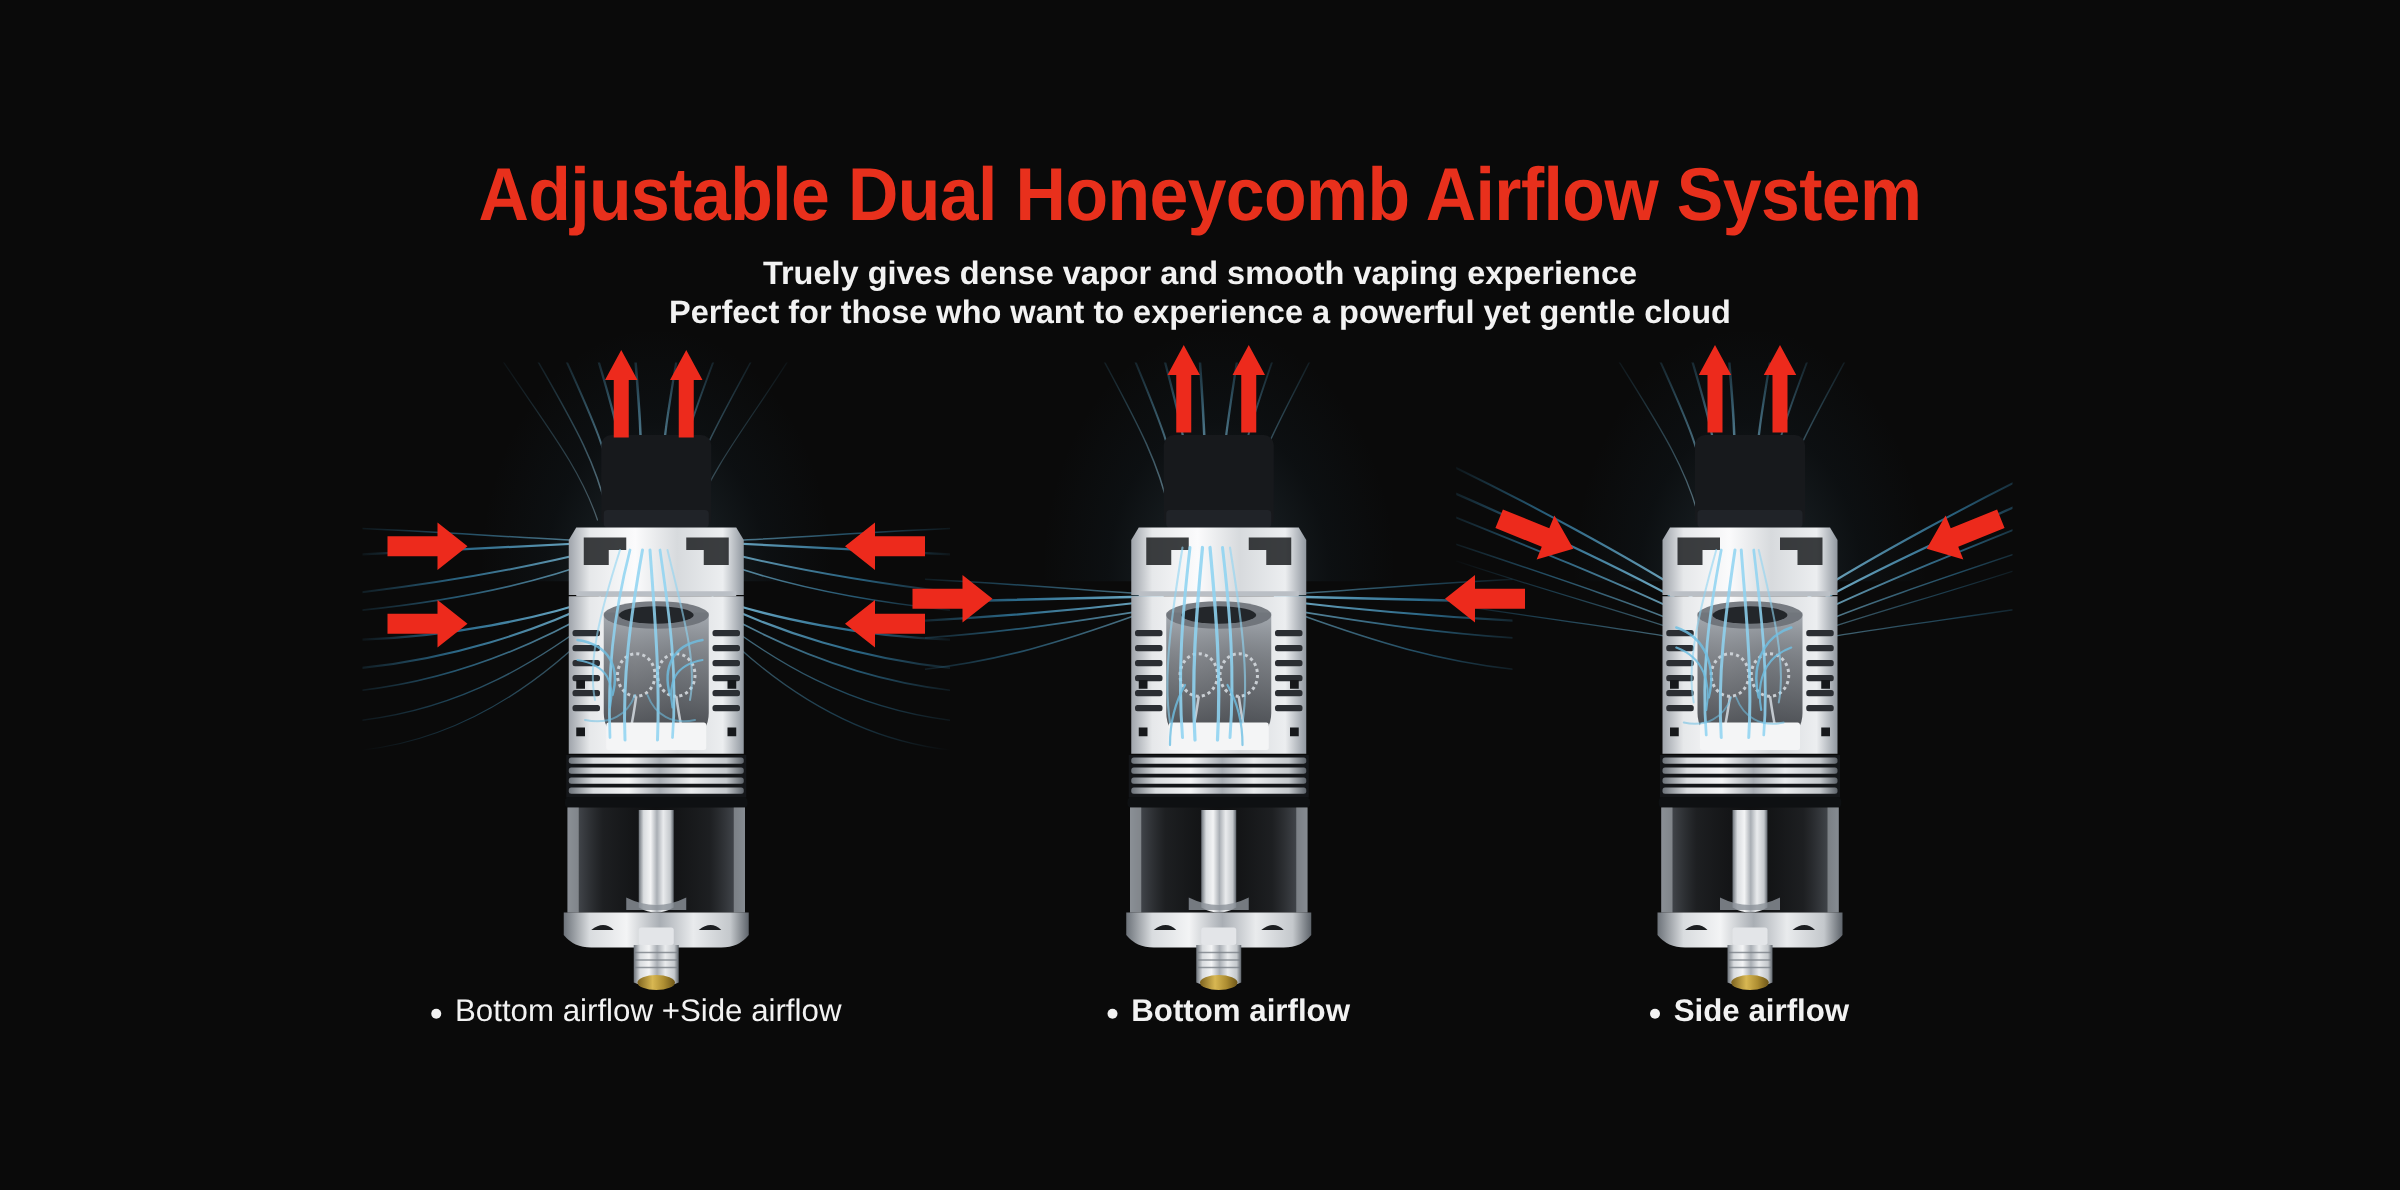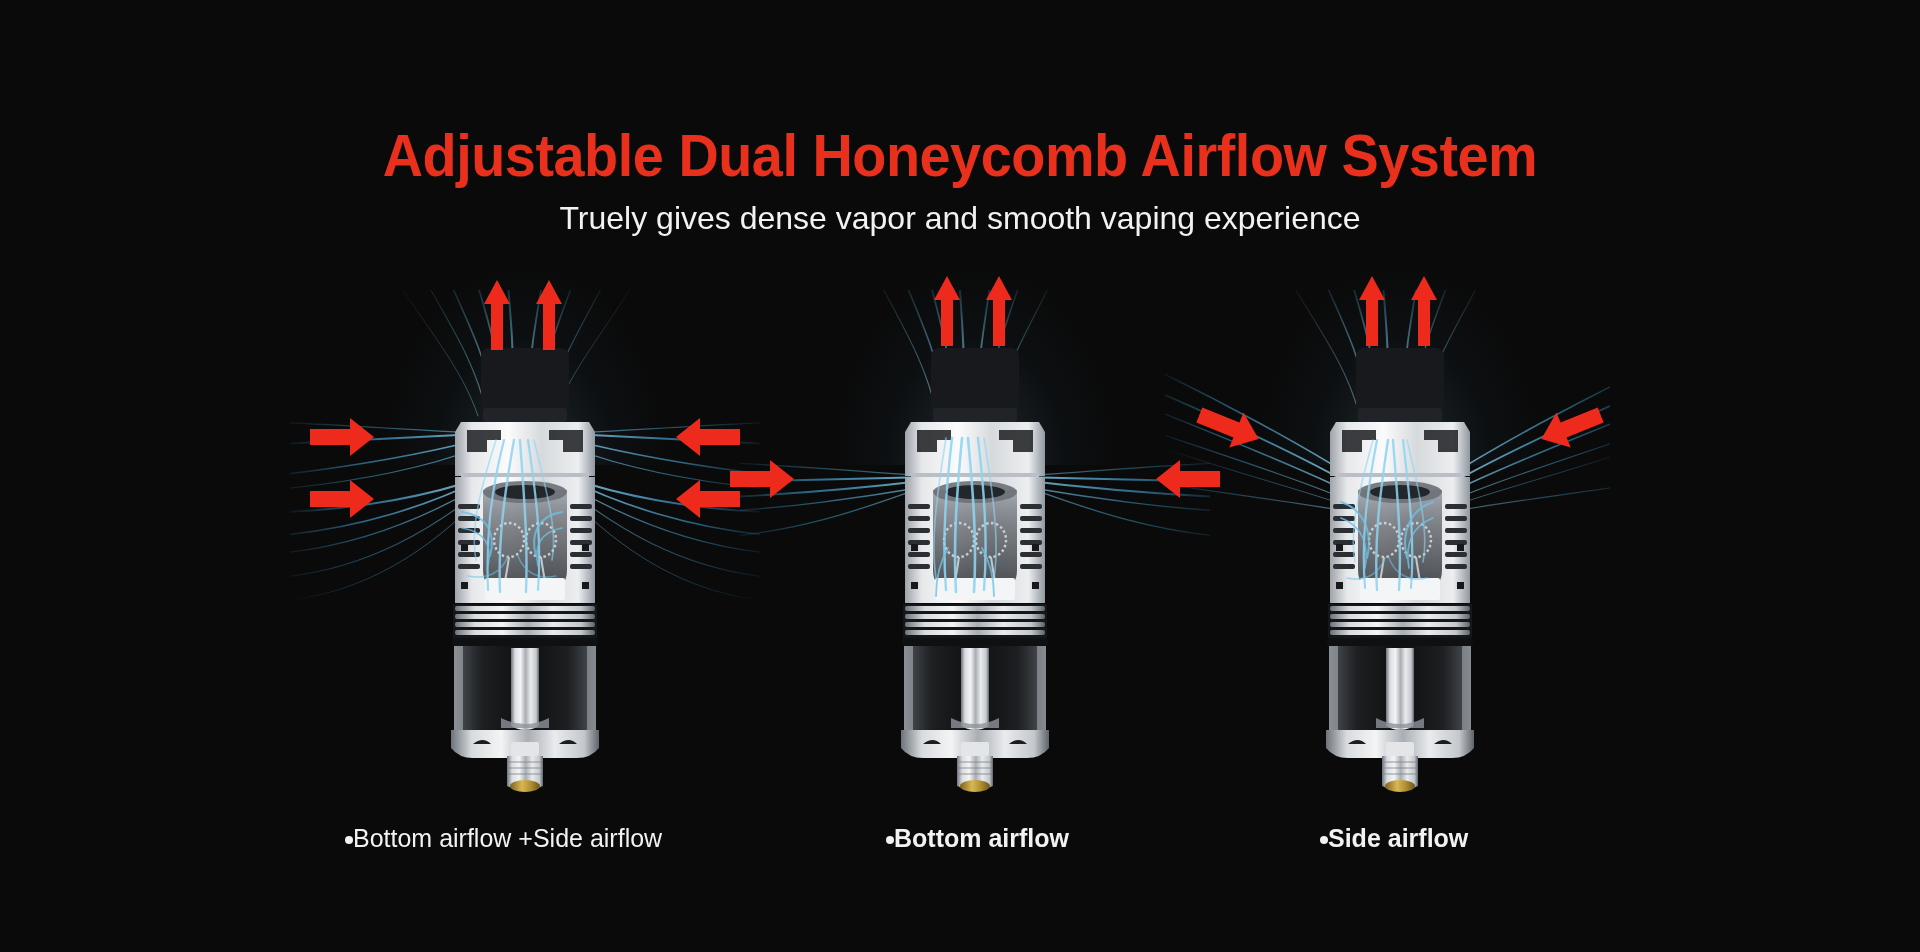--- a/index.html
+++ b/index.html
@@ -24,23 +24,23 @@
     letter-spacing:-0.5px;
     transform:scaleX(0.93);
     transform-origin:center center;
     white-space:nowrap;
     line-height:1.05;
   }
   #subtitle{
     position:absolute;top:203px;left:0;width:1920px;
     text-align:center;
     color:#f2f2f2;
-    font-size:32px;
+    font-size:26px;
     line-height:31px;
-    font-weight:normal;
+    font-weight:bold;
   }
   #subtitle div{display:block;}
 
   
   .device-group{position:absolute;top:290px;height:520px;width:470px;}
   .device-group.g0{left:290px;}
   .device-group.g1{left:740px;}
   .device-group.g2{left:1165px;}
 
   .device{
@@ -57,23 +57,23 @@
   .flow{position:absolute;left:0;top:0;width:470px;height:520px;pointer-events:none;}
   .flow.under{z-index:3;}
   .flow.over{z-index:7;}
 
   
   .arrow{position:absolute;z-index:9;}
   .arrow svg{display:block;overflow:visible;}
 
   
   .caption{
-    position:absolute;top:824px;
+    position:absolute;top:795px;
     color:#f2f2f2;font-size:25px;white-space:nowrap;
-    display:flex;align-items:center;
+    display:flex;align-items:center;gap:11px;
   }
   .caption .dot{
     width:8px;height:8px;border-radius:50%;
     background:#f2f2f2;display:inline-block;flex:0 0 auto;
     position:relative;top:1px;
   }
   .c0{left:345px;}
   .c1{left:886px;font-weight:bold;}
   .c2{left:1320px;font-weight:bold;}
 
@@ -84,20 +84,21 @@
 </style>
 </head>
 <body>
 
 <div id="stage">
 
   <h1 id="title">Adjustable Dual Honeycomb Airflow System</h1>
 
   <div id="subtitle">
     <div>Truely gives dense vapor and smooth vaping experience</div>
+    <div>Perfect for those who want to experience a powerful yet gentle cloud</div>
   </div>
 
   <div class="device-group g0">
 
     <div class="glow-top" style="left:95px;top:-25px;width:280px;height:200px;"></div>
 
     <svg class="flow under" viewBox="0 0 470 520">
       <defs>
         <linearGradient id="gLf1" x1="0" y1="0" x2="1" y2="0">
           <stop offset="0%" stop-color="#3e9ccd" stop-opacity="0"></stop>

